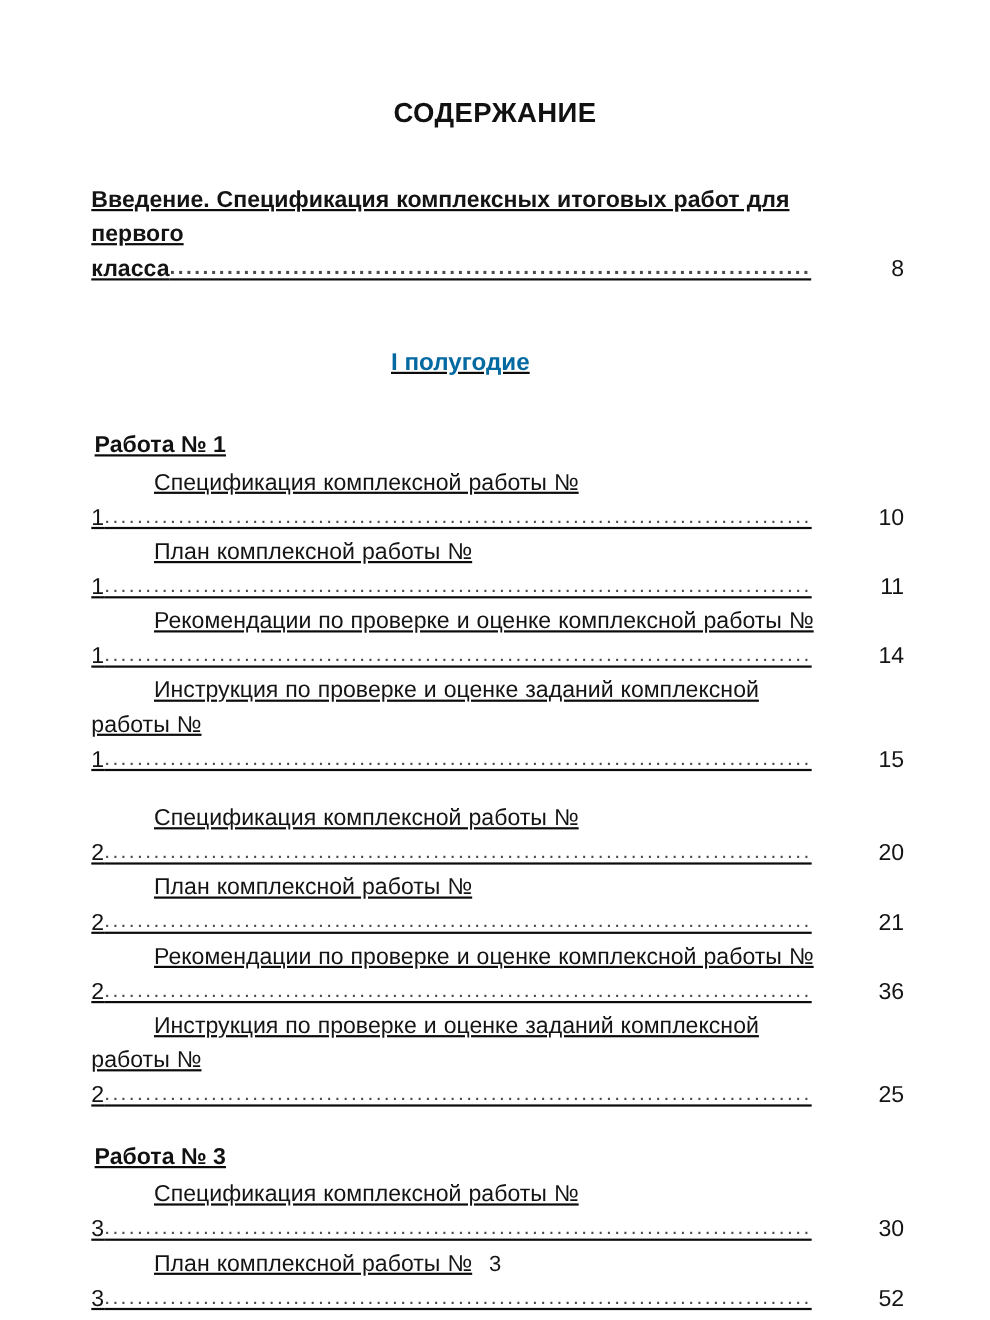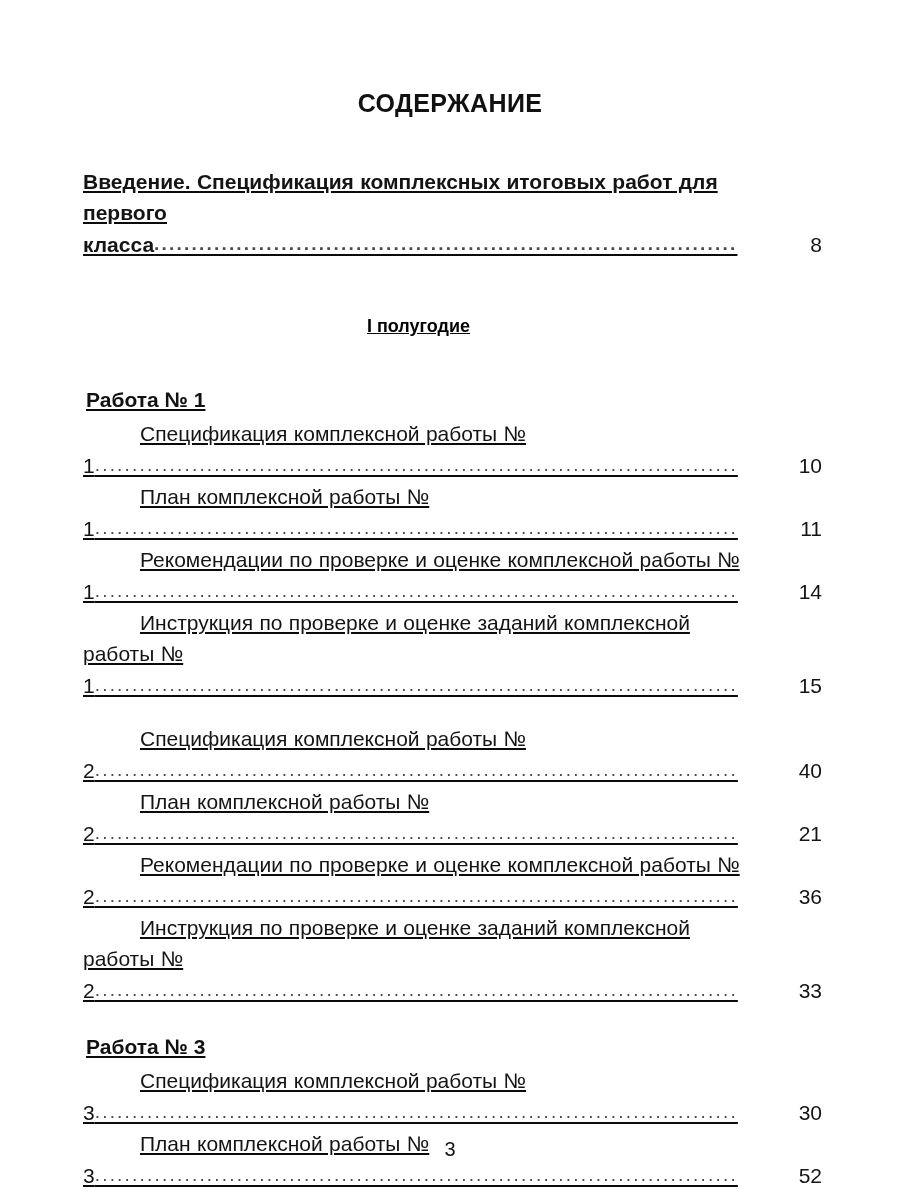--- a/index.html
+++ b/index.html
@@ -36,26 +36,26 @@
   .content {
     position: absolute;
     top: 166px;
     left: 83px;
     width: 739px;
     text-decoration: underline;
   }
 
   
   .part-heading {
-    font-size: 18px;
+    font-size: 22px;
     font-weight: bold;
     text-align: center;
     padding-right: 68px;
     margin: 0;
-    color: #000000;
+    color: #0369a1;
   }
 
   
   .block-heading {
     font-size: 21px;
     font-weight: bold;
     line-height: 31px;
     margin: 3px;
     color: #111111;
     white-space: nowrap;
@@ -150,33 +150,33 @@
           <span class="entry-text"><span>Рекомендации по проверке и оценке комплексной работы № 1</span><span class="leader">......................................................................................</span></span>
           <span class="pageno">14</span>
         </div>
         <div class="entry">
           <span class="entry-text"><span>Инструкция по проверке и оценке заданий комплексной работы № 1</span><span class="leader">......................................................................................</span></span>
           <span class="pageno">15</span>
         </div>
         <div class="gap-m"></div>
         <div class="entry">
           <span class="entry-text"><span>Спецификация комплексной работы № 2</span><span class="leader">......................................................................................</span></span>
-          <span class="pageno">40</span>
+          <span class="pageno">20</span>
         </div>
         <div class="entry">
           <span class="entry-text"><span>План комплексной работы № 2</span><span class="leader">......................................................................................</span></span>
           <span class="pageno">21</span>
         </div>
         <div class="entry">
           <span class="entry-text"><span>Рекомендации по проверке и оценке комплексной работы № 2</span><span class="leader">......................................................................................</span></span>
           <span class="pageno">36</span>
         </div>
         <div class="entry">
           <span class="entry-text"><span>Инструкция по проверке и оценке заданий комплексной работы № 2</span><span class="leader">......................................................................................</span></span>
-          <span class="pageno">33</span>
+          <span class="pageno">25</span>
         </div>
         <div class="gap-m"></div>
         <div class="block-heading">Работа № 3</div>
         <div class="entry">
           <span class="entry-text"><span>Спецификация комплексной работы № 3</span><span class="leader">......................................................................................</span></span>
           <span class="pageno">30</span>
         </div>
         <div class="entry">
           <span class="entry-text"><span>План комплексной работы № 3</span><span class="leader">......................................................................................</span></span>
           <span class="pageno">52</span>

